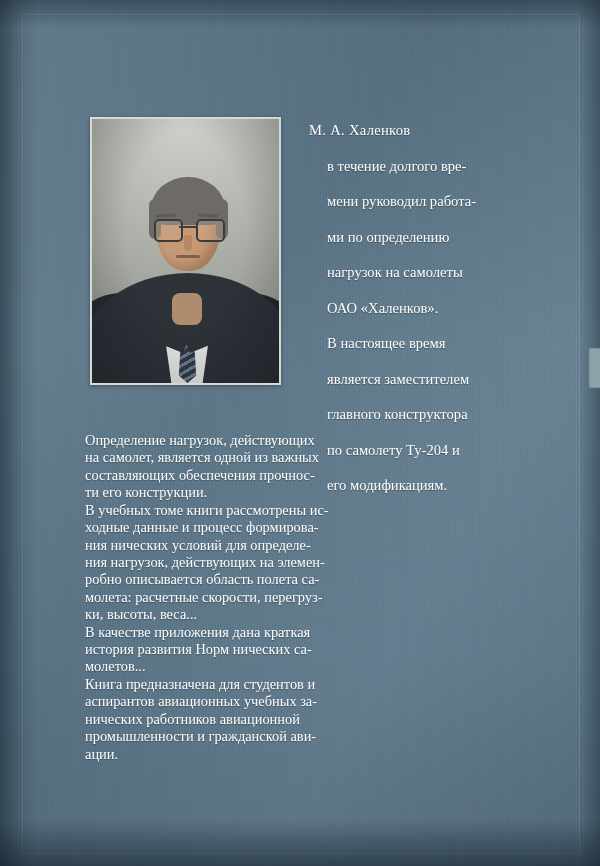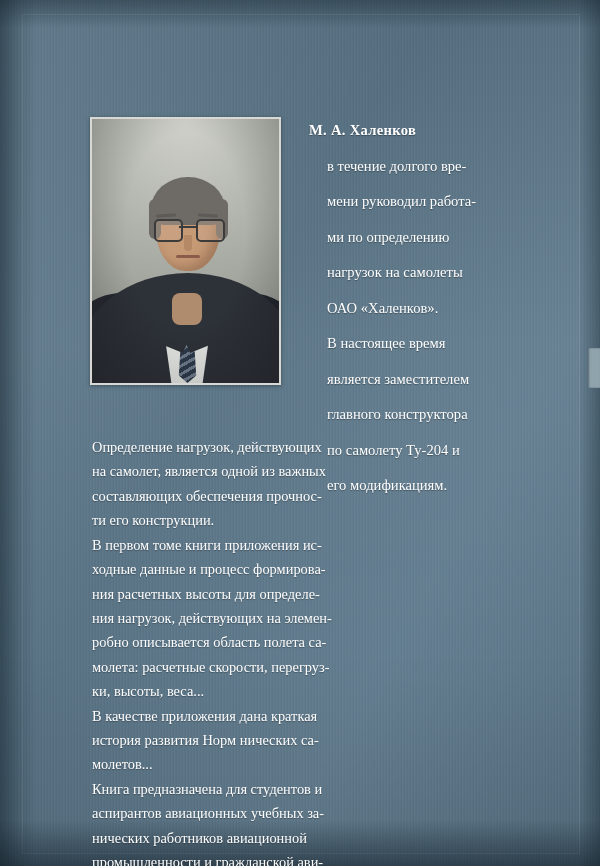--- a/index.html
+++ b/index.html
@@ -255,39 +255,39 @@
     position: absolute;
     left: 309px;
     top: 122px;
     width: 222px;
     color: #ffffff;
     font-size: 14.6px;
     line-height: 1.20;
     text-shadow: 0 1px 1px rgba(0,0,0,0.35);
   }
   #bio .name {
-    font-weight: bold;
+    font-weight: normal;
     letter-spacing: 0.3px;
     margin-bottom: 7px;
   }
   #bio p { margin: 18px; }
   #bio p.gap { margin-top: 14px; }
 
   
   #annotation {
     position: absolute;
     left: 85px;
     top: 432px;
     width: 277px;
     color: #ffffff;
     font-size: 14.4px;
     line-height: 1.21;
     text-shadow: 0 1px 1px rgba(0,0,0,0.32);
   }
-  #annotation p { margin: 7px; }
+  #annotation p { margin: 0; }
 </style>
 </head>
 <body>
 
 <div id="page">
 
   <div id="texture"></div>
   <div id="frame-line"></div>
   <div id="spine-shadow"></div>
   <div id="top-shadow"></div>
@@ -333,23 +333,23 @@
     <p>главного конструктора</p>
     <p>по самолету Ту-204 и</p>
     <p>его модификациям.</p>
   </div>
 
   <div id="annotation">
     <p>Определение нагрузок, действующих</p>
     <p>на самолет, является одной из важных</p>
     <p>составляющих обеспечения прочнос-</p>
     <p>ти его конструкции.</p>
-    <p>В первом томе книги приложения ис-</p>
+    <p>В учебных томе книги рассмотрены ис-</p>
     <p>ходные данные и процесс формирова-</p>
-    <p>ния расчетных высоты для определе-</p>
+    <p>ния нических условий для определе-</p>
     <p>ния нагрузок, действующих на элемен-</p>
     <p>робно описывается область полета са-</p>
     <p>молета: расчетные скорости, перегруз-</p>
     <p>ки, высоты, веса...</p>
     <p>В качестве приложения дана краткая</p>
     <p>история развития Норм нических са-</p>
     <p>молетов...</p>
     <p>Книга предназначена для студентов и</p>
     <p>аспирантов авиационных учебных за-</p>
     <p>нических работников авиационной</p>

